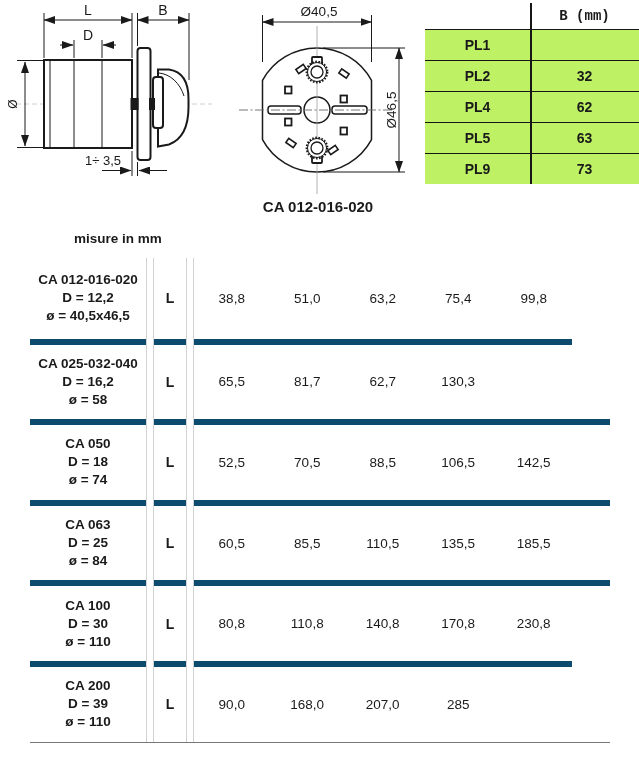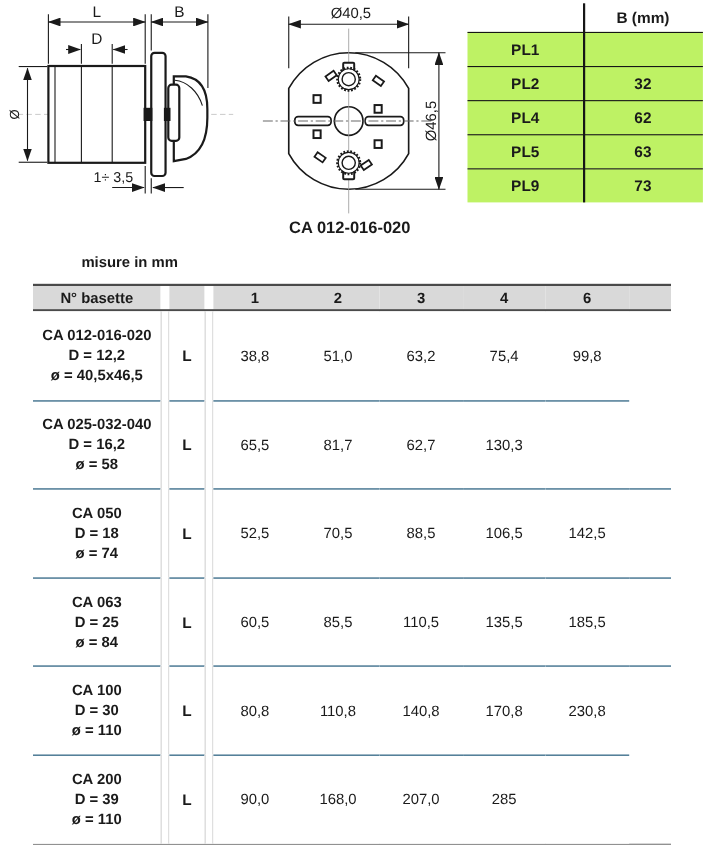--- a/index.html
+++ b/index.html
@@ -15,38 +15,38 @@
   svg text { font-family: "Liberation Sans", sans-serif; fill: #1a1a1a; }
 
   
   .svg-side  { position:absolute; left:0;   top:0; }
   .svg-front { position:absolute; left:235px; top:0; }
 
   
   .pl { position:absolute; left:425px; top:3px; width:214px; }
   .pl::after { content:""; position:absolute; left:105px; top:0; bottom:0; width:1.7px; background:#161616; }
   .pl-row { display:grid; grid-template-columns:105px 1fr; }
-  .pl-head { height:26px; background:#fff; }
+  .pl-head { height:26px; background:#fff;font-family:Liberation Mono, monospace; }
   .pl-brow { height:31px; background:#bef264; border-top:1.7px solid #161616; }
   .pl-cell { display:flex; align-items:center; justify-content:center;
              font-size:14px; font-weight:bold; }
 
   
   .note { position:absolute; left:30px; top:231px; font-size:13.5px; font-weight:bold;margin-left:44px; }
 
   
   .mt { position:absolute; left:30px; top:258px; width:580px; border-bottom:1px solid #777; }
   .mt-row { display:grid; grid-template-columns:116px 8px 32px 8px repeat(5,75.5px) 1fr; }
   .mt-head { height:25px; border-top:2px solid #4a4a4a; border-bottom:2px solid #4a4a4a; }
   .mt-head .hcell { background:#d9d9d9; display:flex; align-items:center; justify-content:center;
                     font-size:13.5px; font-weight:bold; }
   .mt-head .hgap { background:#fff; }
   .mt-brow { height:80.6px; }
   .mt-brow .cell { display:flex; align-items:center; justify-content:center; background:#fff; }
-  .mt-brow + .mt-brow .cell { border-top:1px solid #0c4a6e; }
+  .mt-brow + .mt-brow .cell { border-top:6px solid #0c4a6e; }
   .bgap { background:#fff; border-left:1px solid #d2d2d2; border-right:1px solid #d2d2d2; }
   .desc { flex-direction:column; font-weight:bold; font-size:13.5px; line-height:18px; text-align:center; }
   .lcell { font-weight:bold; font-size:14px; }
   .val { font-size:13.5px; }
 </style>
 </head>
 <body>
 
 <div class="canvas">
 
@@ -189,32 +189,20 @@
     <div class="pl-row pl-brow">
       <div class="pl-cell">PL9</div>
       <div class="pl-cell">73</div>
     </div>
   </div>
 
   <div class="note">misure in mm</div>
 
   <div class="mt">
 
-    <div class="mt-row mt-head">
-      <div class="hcell">N° basette</div>
-      <div class="hgap"></div>
-      <div class="hcell"></div>
-      <div class="hgap"></div>
-      <div class="hcell">1</div>
-      <div class="hcell">2</div>
-      <div class="hcell">3</div>
-      <div class="hcell">4</div>
-      <div class="hcell">6</div>
-      <div class="hcell"></div>
-    </div>
 
     <div class="mt-row mt-brow">
       <div class="cell desc">
         <div>CA 012-016-020</div>
         <div>D = 12,2</div>
         <div>ø = 40,5x46,5</div>
       </div>
       <div class="bgap"></div>
       <div class="cell lcell">L</div>
       <div class="bgap"></div>

